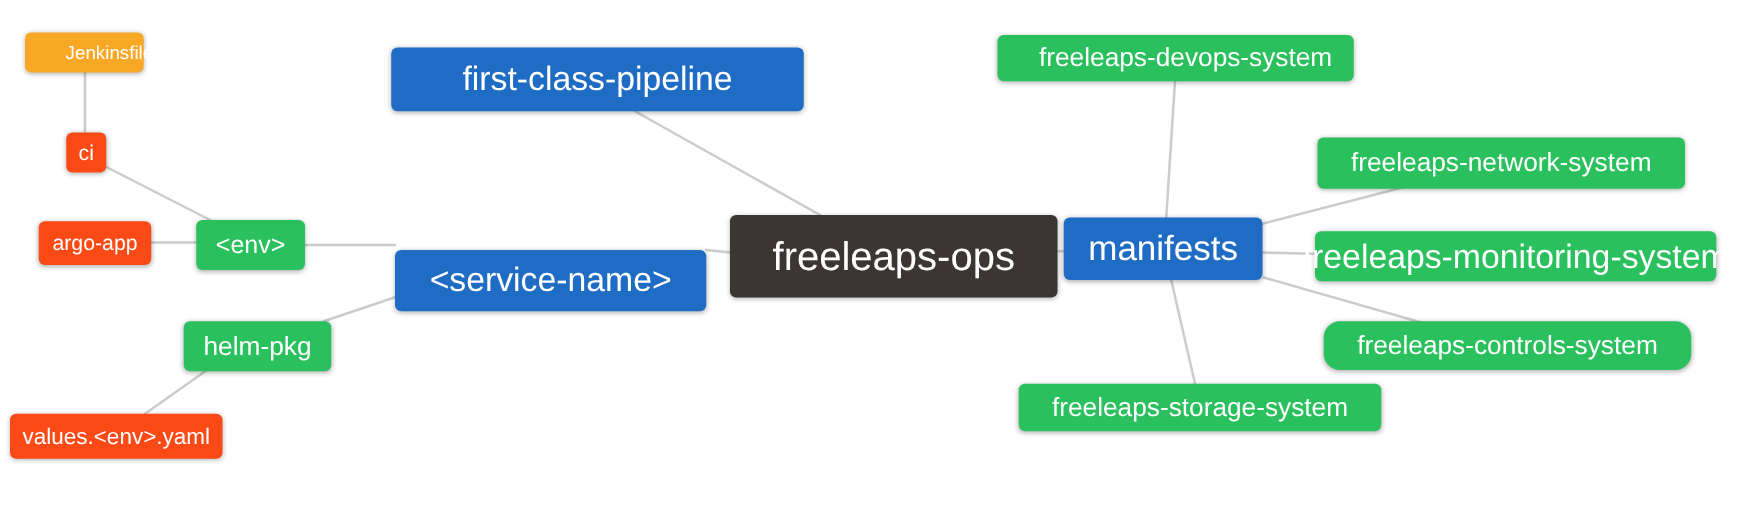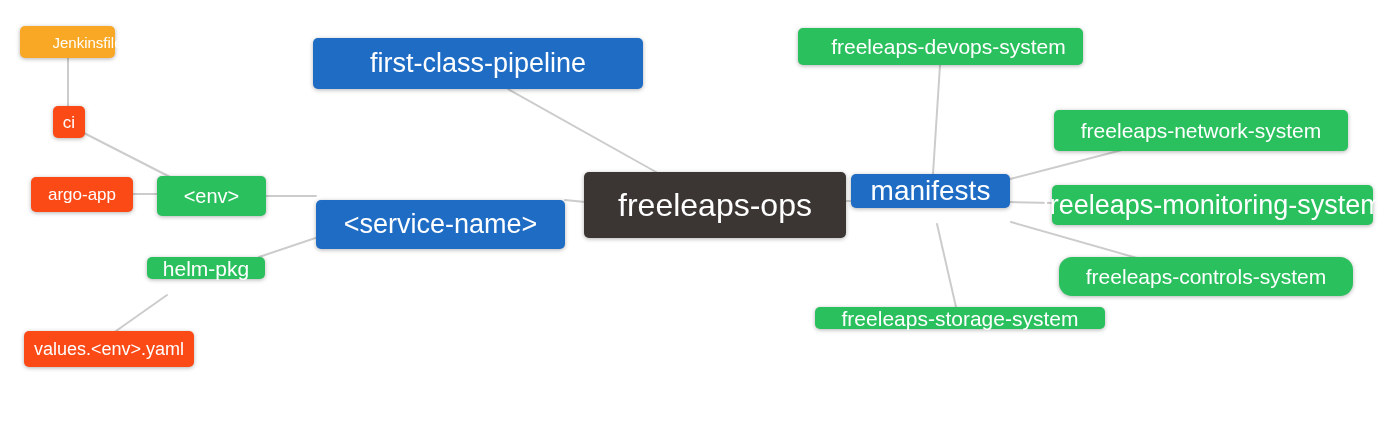--- a/index.html
+++ b/index.html
@@ -58,27 +58,27 @@
     <line x1="845" y1="201" x2="852" y2="201"></line>
     <line x1="933" y1="174" x2="940" y2="65"></line>
     <line x1="1010" y1="179" x2="1122" y2="150"></line>
     <line x1="1010" y1="202" x2="1053" y2="203"></line>
     <line x1="1011" y1="222" x2="1137" y2="258"></line>
     <line x1="937" y1="224" x2="956" y2="307"></line>
   </svg>
 
   <div class="node c-orange" style="left:20px;  top:26px;  width:95px;  height:32px; font-size:15px;">Jenkinsfile</div>
   <div class="node c-red" style="left:53px;  top:106px; width:32px;  height:32px; font-size:17px;">ci</div>
-  <div class="node c-red" style="left:31px;  top:177px; width:102px;  height:35px; font-size:17px;">argo-app</div>
-  <div class="node c-green" style="left:157px; top:176px; width:109px;  height:40px; font-size:20px;text-align:right;">&lt;env&gt;</div>
-  <div class="node c-green" style="left:147px; top:257px; width:118px; height:22px; font-size:21px;">helm-pkg</div>
-  <div class="node c-red" style="left:24px;   top:331px; width:170px; height:36px; font-size:18px;">values.&lt;env&gt;.yaml</div>
+  <div class="node c-red" style="left:31px;  top:177px; width:90px;  height:35px; font-size:17px;">argo-app</div>
+  <div class="node c-green" style="left:157px; top:176px; width:87px;  height:40px; font-size:20px;text-align:right;">&lt;env&gt;</div>
+  <div class="node c-green" style="left:147px; top:257px; width:118px; height:40px; font-size:21px;">helm-pkg</div>
+  <div class="node c-red" style="left:8px;   top:331px; width:170px; height:36px; font-size:18px;">values.&lt;env&gt;.yaml</div>
   <div class="node c-blue" style="left:313px; top:38px;  width:330px; height:51px; font-size:27px;">first-class-pipeline</div>
   <div class="node c-blue" style="left:316px; top:172px; width:249px; height:49px; font-size:27px;margin-top:28px;">&lt;service-name&gt;</div>
   <div class="node c-dark" style="left:584px; top:172px; width:262px; height:66px; font-size:32px;">freeleaps-ops</div>
-  <div class="node c-blue" style="left:851px; top:174px; width:159px; height:34px; font-size:28px;">manifests</div>
+  <div class="node c-blue" style="left:851px; top:174px; width:159px; height:50px; font-size:28px;">manifests</div>
   <div class="node c-green" style="left:798px; top:28px;  width:285px; height:37px; font-size:21px;padding-left:16px;">freeleaps-devops-system</div>
   <div class="node c-green" style="left:1054px;top:110px; width:294px; height:41px; font-size:21px;">freeleaps-network-system</div>
   <div class="node c-green" style="left:1052px;top:185px; width:321px; height:40px; font-size:27px;">freeleaps-monitoring-system</div>
   <div class="node c-green" style="left:1059px;top:257px; width:294px; height:39px; font-size:21px;border-radius:13px;">freeleaps-controls-system</div>
-  <div class="node c-green" style="left:815px; top:307px; width:290px; height:22px; font-size:21px;">freeleaps-storage-system</div>
+  <div class="node c-green" style="left:815px; top:307px; width:290px; height:38px; font-size:21px;">freeleaps-storage-system</div>
 
 </div>
 
 </body></html>

